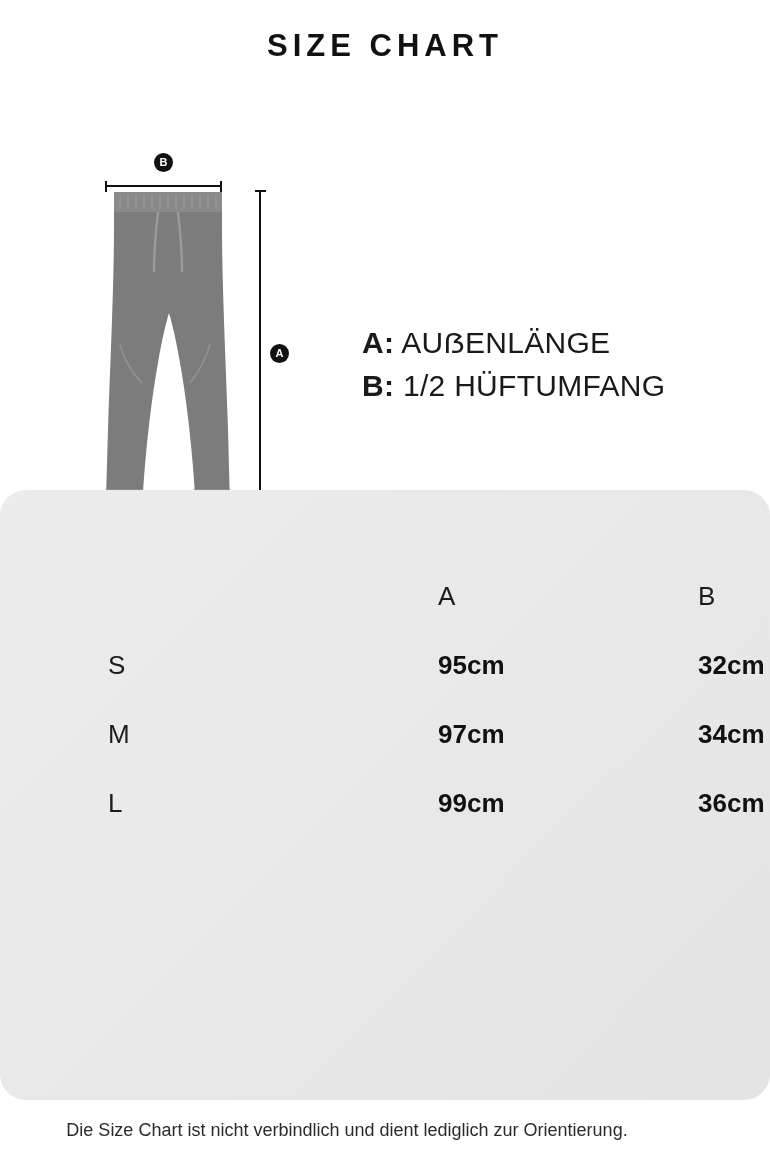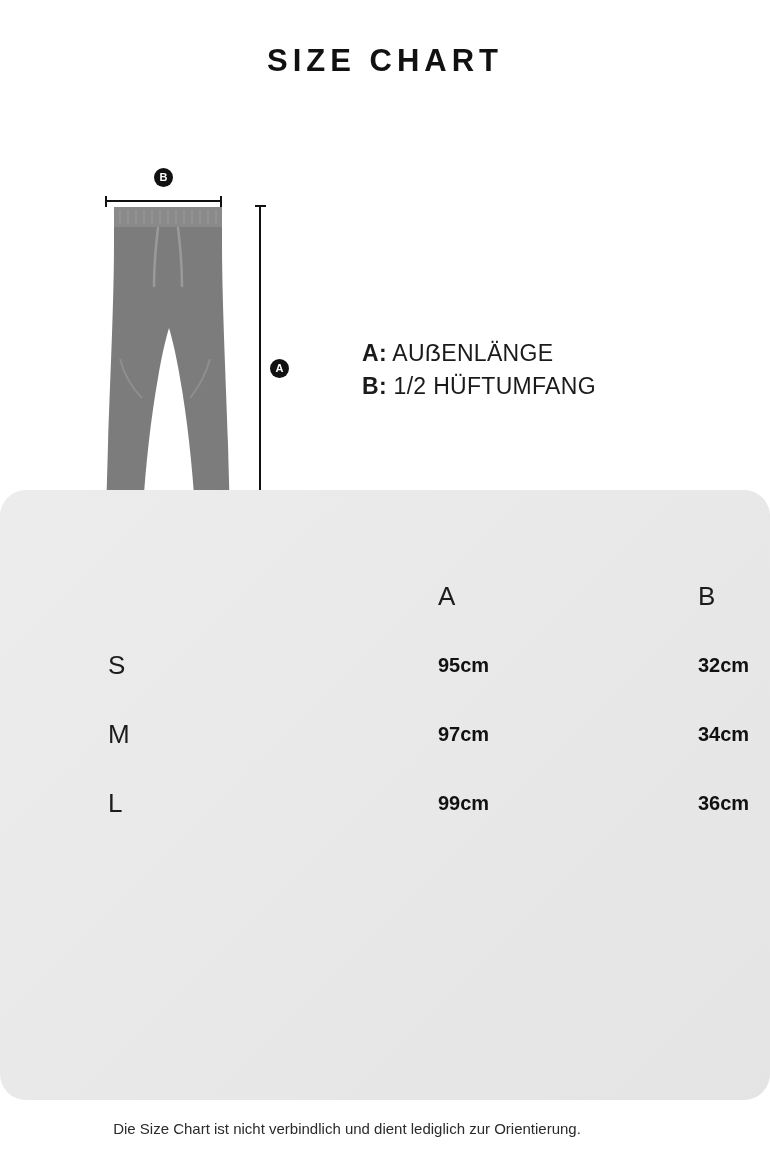--- a/index.html
+++ b/index.html
@@ -17,21 +17,21 @@
     overflow: hidden;
   }
 
   
   .title {
     text-align: center;
     font-size: 31px;
     font-weight: bold;
     letter-spacing: 5px;
     color: #111111;
-    padding-top: 43px;
+    padding-top: 28px;
     padding-bottom: 0;
   }
 
   
   .diagram-area {
     position: relative;
     height: 400px;
   }
 
   .pants-wrap {
@@ -100,21 +100,21 @@
     background: #111;
   }
   .a-bar .cap-t { top: 0; }
   .a-bar .cap-b { bottom: 0; }
 
   
   .legend {
     position: absolute;
     left: 362px;
     top: 258px;
-    font-size: 23px;
+    font-size: 30px;
     line-height: 1.42;
     color: #1a1a1a;
     letter-spacing: 0.3px;
   }
   .legend .k { font-weight: bold; }
 
   
   .card {
     position: absolute;
     left: 0;
@@ -145,32 +145,32 @@
   .col-b    { text-align: left; }
   .col-a-inner { display: inline-block; margin-left: 168px; }
   .col-b-inner { display: inline-block; margin-left: 166px; }
 
   td.size-label {
     font-size: 26px;
     font-weight: normal;
     color: #1c1c1c;
   }
   td.val {
-    font-size: 20px;
+    font-size: 26px;
     font-weight: bold;
     color: #111111;
   }
 
   .footnote {
     position: absolute;
     left: 0;
     top: 1120px;
     width: 694px;
     text-align: center;
-    font-size: 15px;
+    font-size: 18px;
     color: #2b2b2b;
   }
 </style>
 </head>
 <body>
 
 <div class="title">SIZE CHART</div>
 
 <div class="diagram-area">
 

